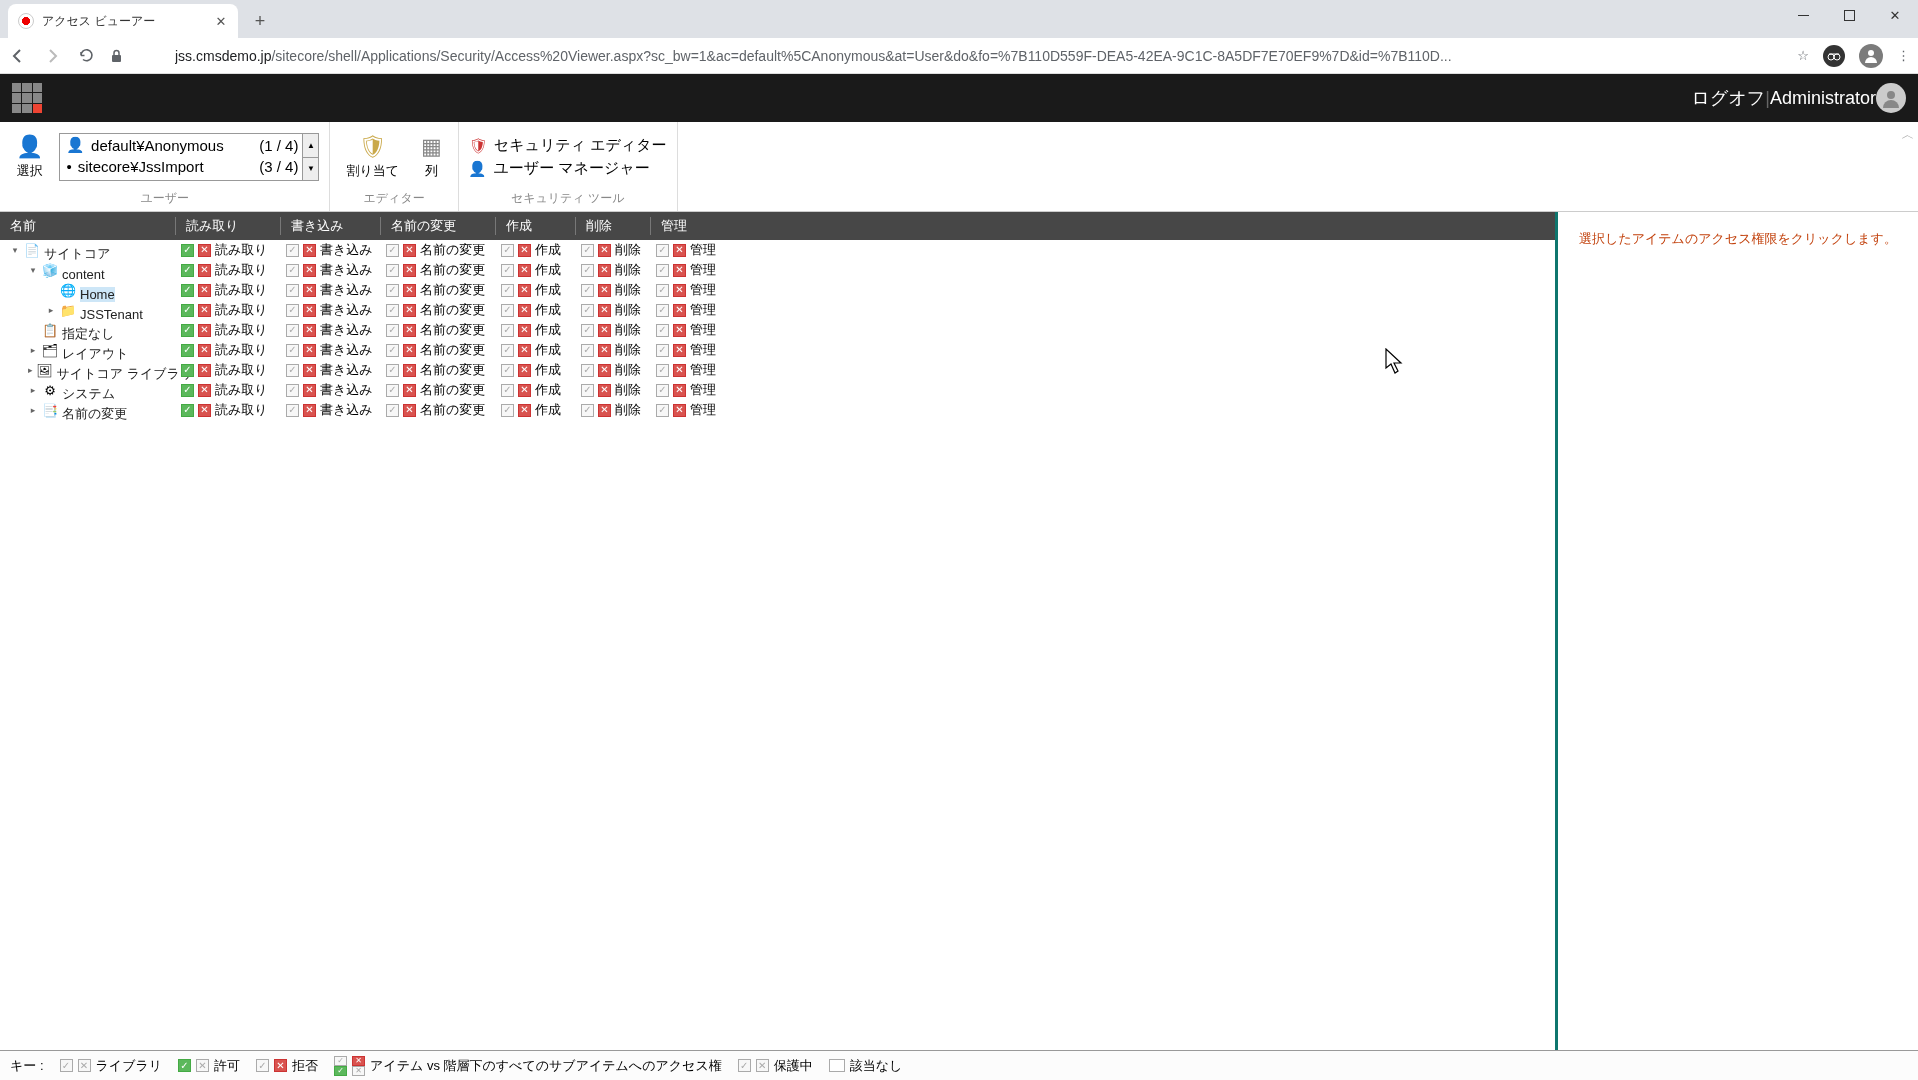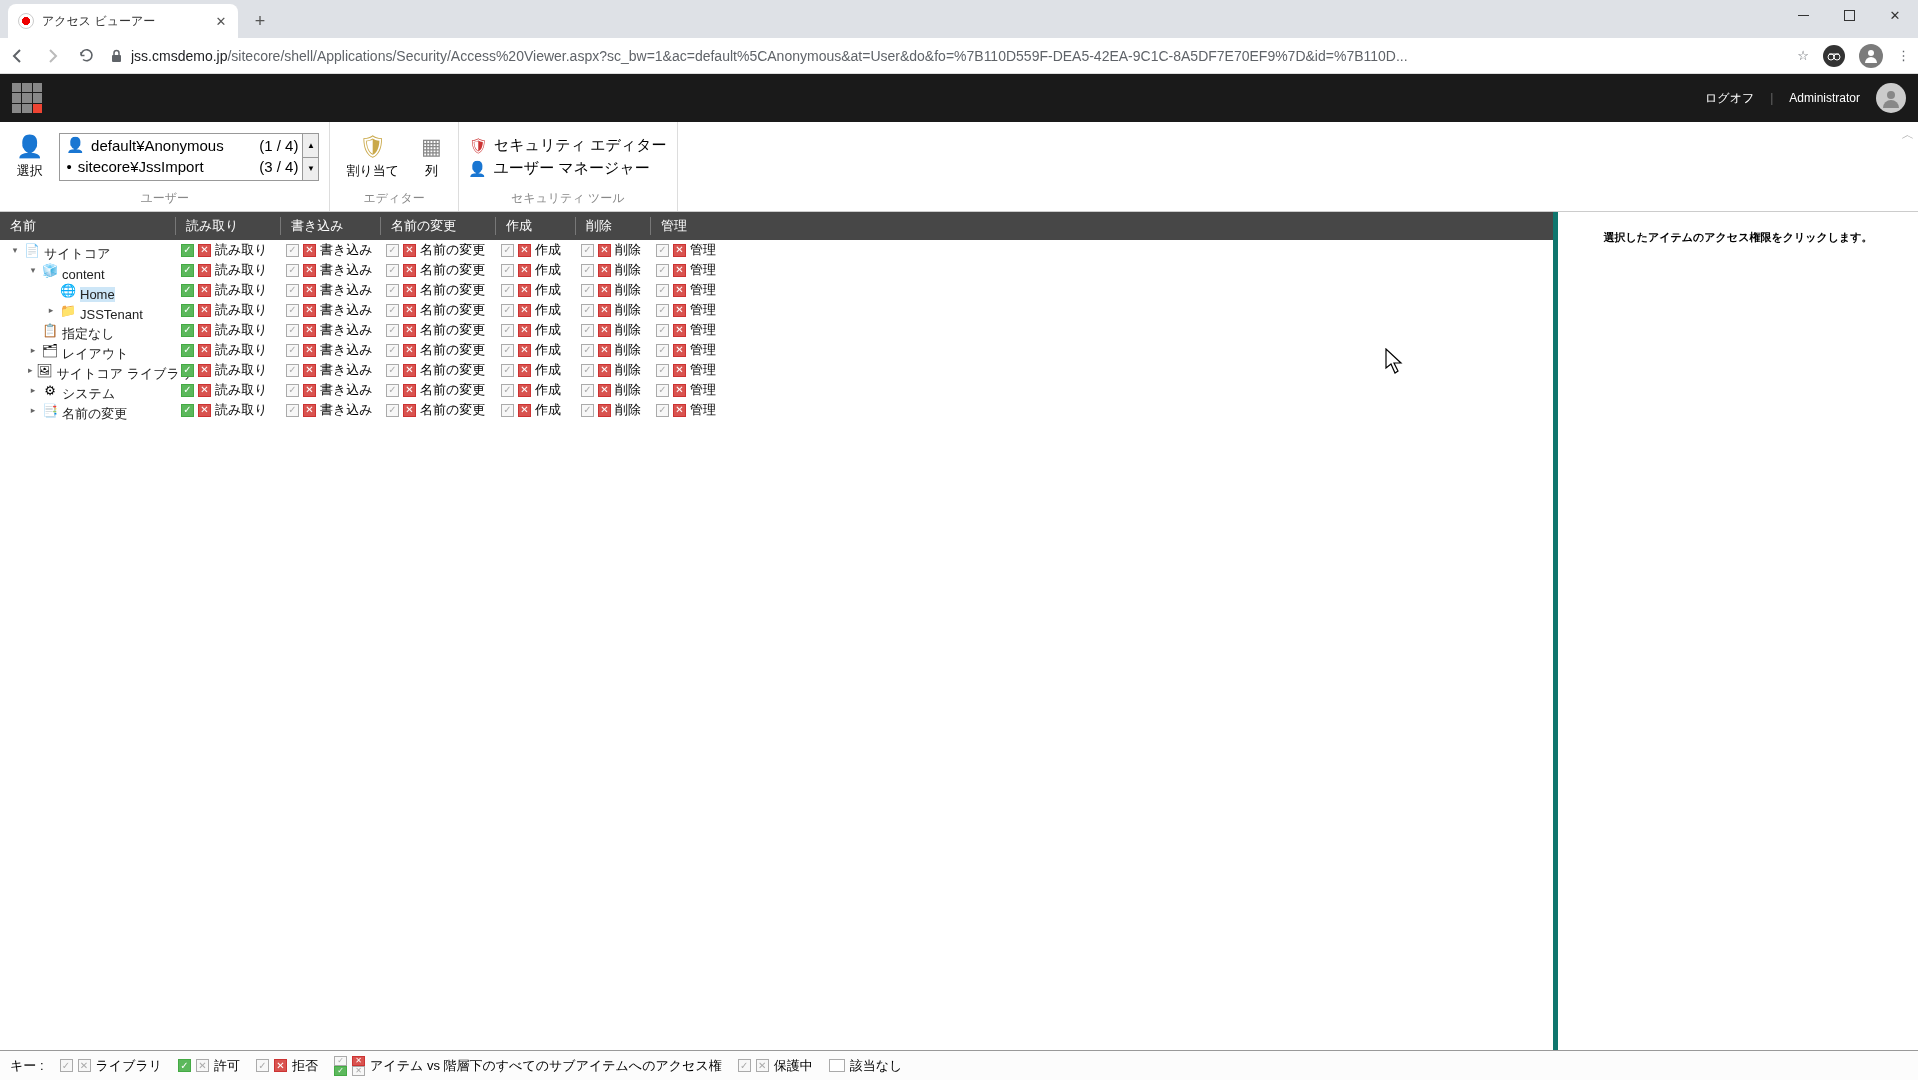--- a/index.html
+++ b/index.html
@@ -13,32 +13,32 @@
 .tab-close { width: 14px; height: 14px; display: flex; align-items: center; justify-content: center; color: #555; cursor: pointer; }
 .new-tab { width: 28px; height: 28px; margin-left: 8px; display: flex; align-items: center; justify-content: center; color: #555; font-size: 18px; cursor: pointer; margin-bottom: 3px; }
 .win-controls { margin-left: auto; display: flex; height: 30px; align-self: flex-start; }
 .win-btn { width: 46px; display: flex; align-items: center; justify-content: center; color: #333; cursor: pointer; }
 
 .addr-bar { background: #fff; height: 36px; display: flex; align-items: center; padding: 0 8px; gap: 14px; border-bottom: 1px solid #ddd; }
 .nav-btn { color: #5f6368; cursor: pointer; display: flex; align-items: center; justify-content: center; width: 20px; }
 .nav-btn.disabled { color: #bbb; }
 .addr-input { flex: 1; display: flex; align-items: center; gap: 8px; font-size: 14px; color: #333; height: 28px; }
 .lock-icon { color: #5f6368; }
-.addr-url { flex: 1; white-space: nowrap; overflow: hidden; text-overflow: ellipsis; color: #5f6368; }
+.addr-url { flex: 1; white-space: nowrap; overflow: hidden; text-overflow: ellipsis; color: #5f6368; margin-left: 44px; }
 .addr-host { color: #202124; }
 .addr-actions { display: flex; gap: 14px; align-items: center; color: #5f6368; }
 .avatar-circle { width: 24px; height: 24px; border-radius: 50%; background: #7b7b7b; display: flex; align-items: center; justify-content: center; color: #fff; }
 .incognito { width: 22px; height: 22px; border-radius: 50%; background: #333; display: flex; align-items: center; justify-content: center; }
 
 
 .app-header { background: #1a1a1a; height: 48px; display: flex; align-items: center; padding: 0 12px; color: #fff; }
 .sc-logo { width: 30px; height: 30px; display: grid; grid-template-columns: repeat(3, 1fr); grid-template-rows: repeat(3, 1fr); gap: 1px; }
 .sc-logo div { background: #888; }
 .sc-logo div:last-child { background: #e43; }
-.hdr-right { margin-left: auto; display: flex; align-items: center; gap: 16px; font-size: 12px; }
+.hdr-right { margin-left: auto; display: flex; align-items: center; font-size: 18px; }
 .hdr-sep { color: #666; }
 .hdr-avatar { width: 30px; height: 30px; border-radius: 50%; background: #ccc; display: flex; align-items: center; justify-content: center; }
 
 
 .ribbon { background: #fff; display: flex; border-bottom: 1px solid #ccc; height: 90px; }
 .ribbon-group { border-right: 1px solid #ddd; padding: 4px 10px 0; display: flex; flex-direction: column; align-items: center; }
 .ribbon-group-body { flex: 1; display: flex; align-items: center; gap: 10px; }
 .ribbon-group-label { font-size: 12px; color: #888; padding: 2px 0 4px; }
 .rb-btn { display: flex; flex-direction: column; align-items: center; gap: 2px; cursor: pointer; padding: 2px 6px; font-size: 13px; }
 .rb-btn-icon { font-size: 22px; }
@@ -46,22 +46,22 @@
 .user-list-row { display: flex; align-items: center; padding: 2px 20px 2px 6px; gap: 6px; }
 .user-spin { position: absolute; right: 0; top: 0; width: 16px; height: 100%; display: flex; flex-direction: column; border-left: 1px solid #999; }
 .user-spin div { flex: 1; display: flex; align-items: center; justify-content: center; font-size: 8px; background: #eee; border-bottom: 1px solid #999; cursor: pointer; }
 .user-spin div:last-child { border-bottom: none; }
 .tool-links { display: flex; flex-direction: column; gap: 4px; font-size: 15px; }
 .tool-link { display: flex; align-items: center; gap: 6px; cursor: pointer; }
 .ribbon-collapse { width: 20px; display: flex; align-items: flex-start; justify-content: center; color: #aaa; cursor: pointer; padding-top: 4px; }
 
 
 .main { display: flex; height: calc(100vh - 38px - 36px - 48px - 90px - 30px); }
-.grid-area { flex: 1; display: flex; flex-direction: column; border-right: 5px solid #0f766e; overflow: auto; }
-.side-panel { width: 360px; padding: 18px 14px; font-size: 11px; color: #000000; text-align: center; font-weight: bold; }
+.grid-area { flex: 1; display: flex; flex-direction: column; border-right: 3px solid #0f766e; overflow: auto; }
+.side-panel { width: 360px; padding: 18px 14px; font-size: 13px; color: #c2410c; text-align: center; }
 
 .col-headers { background: #474747; color: #fff; display: flex; height: 28px; align-items: center; font-size: 13px; }
 .col-name { width: 175px; padding-left: 10px; }
 .col { border-left: 1px solid #777; padding-left: 10px; }
 .col.c-read { width: 105px; }
 .col.c-write { width: 100px; }
 .col.c-rename { width: 115px; }
 .col.c-create { width: 80px; }
 .col.c-delete { width: 75px; }
 .col.c-admin { width: 80px; }

